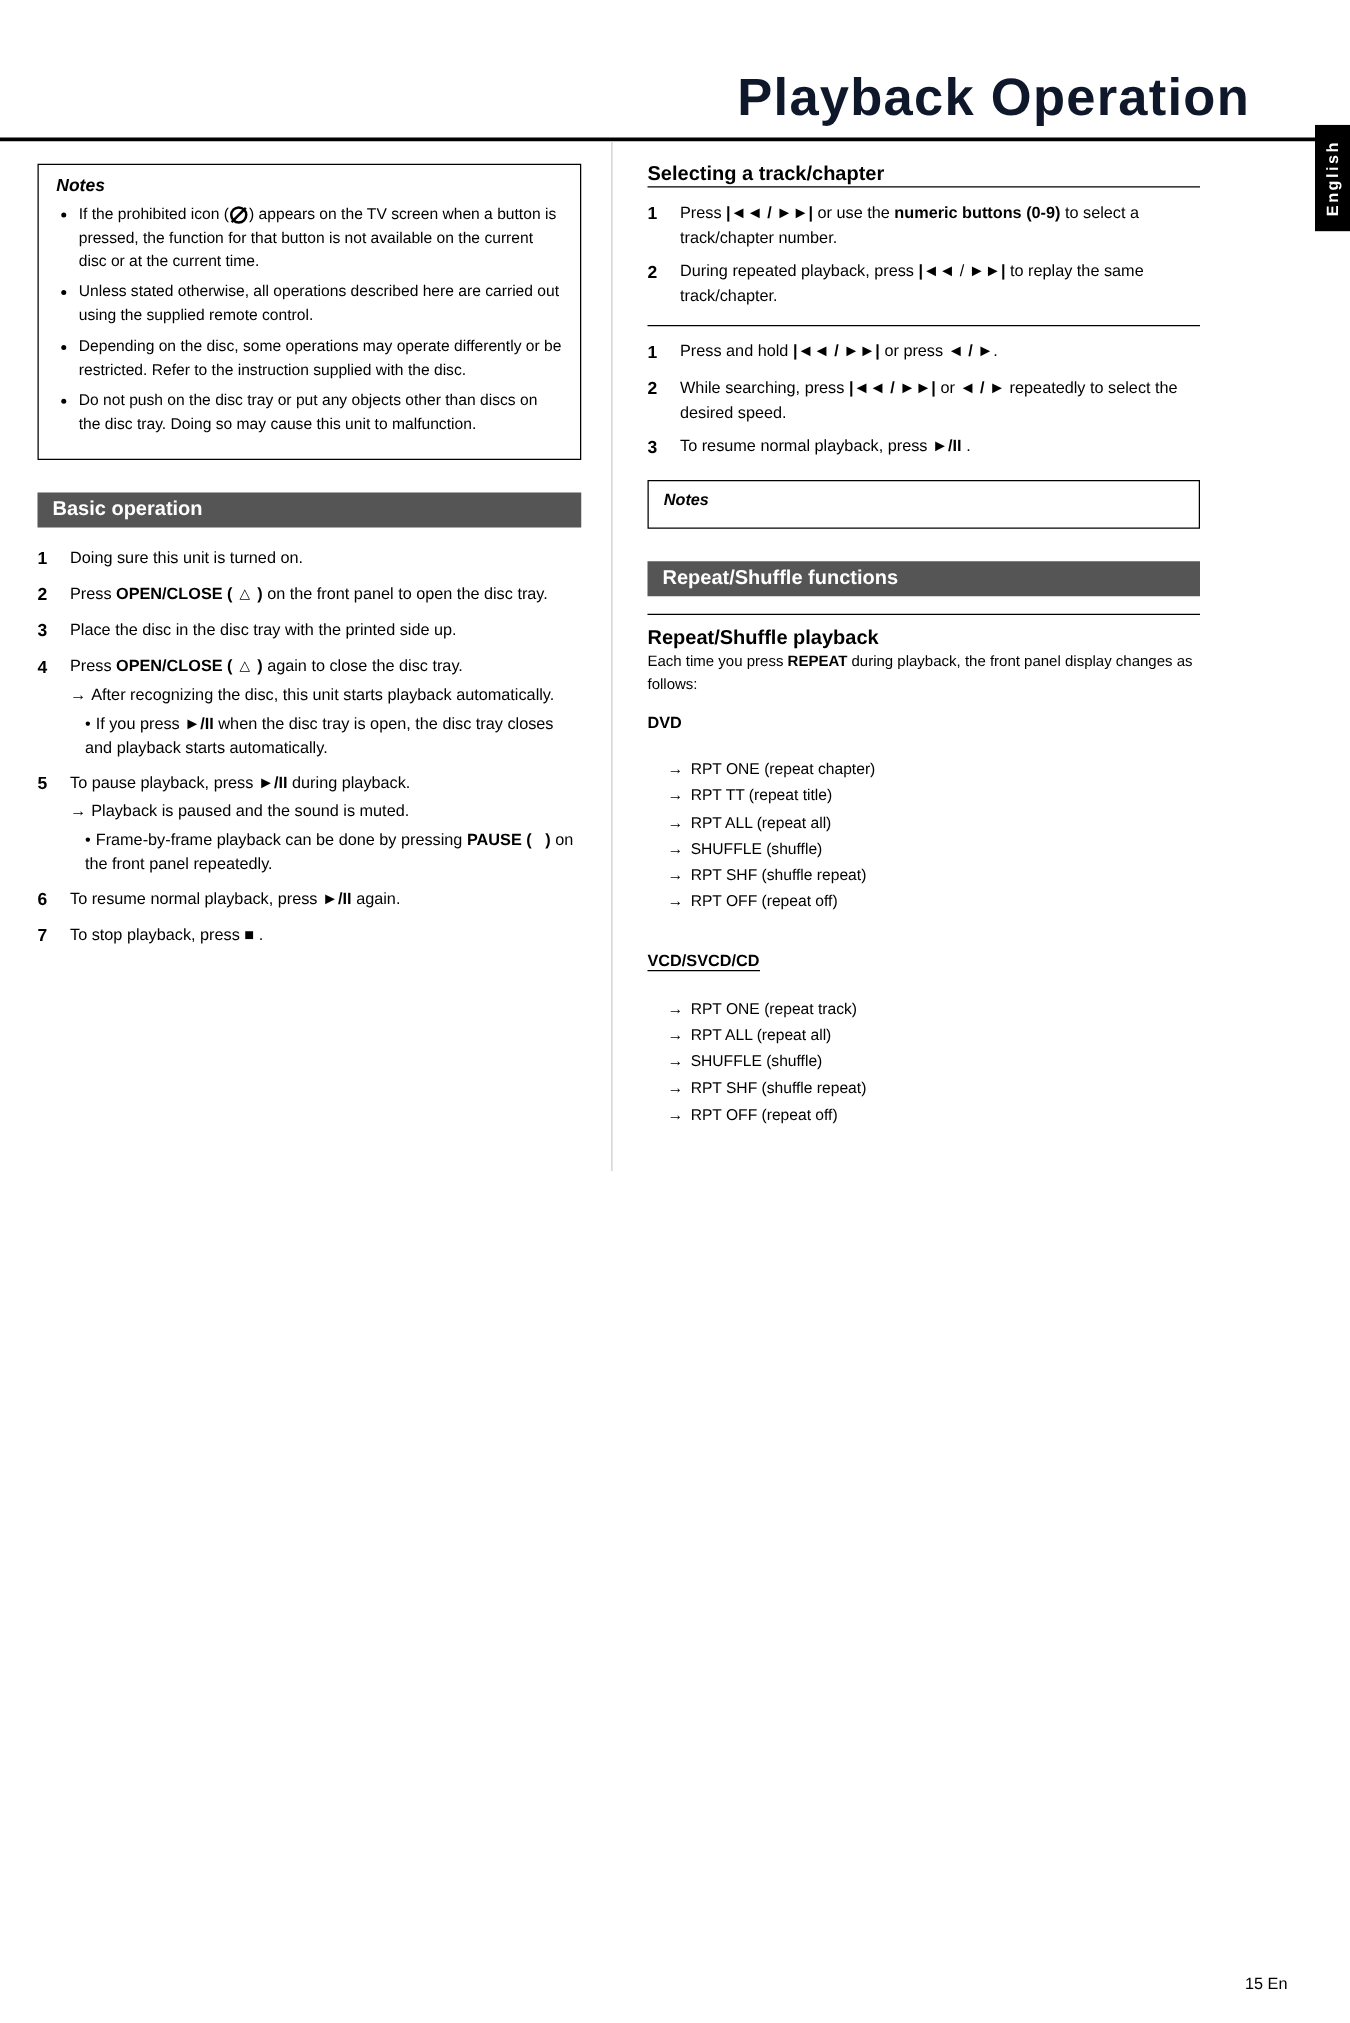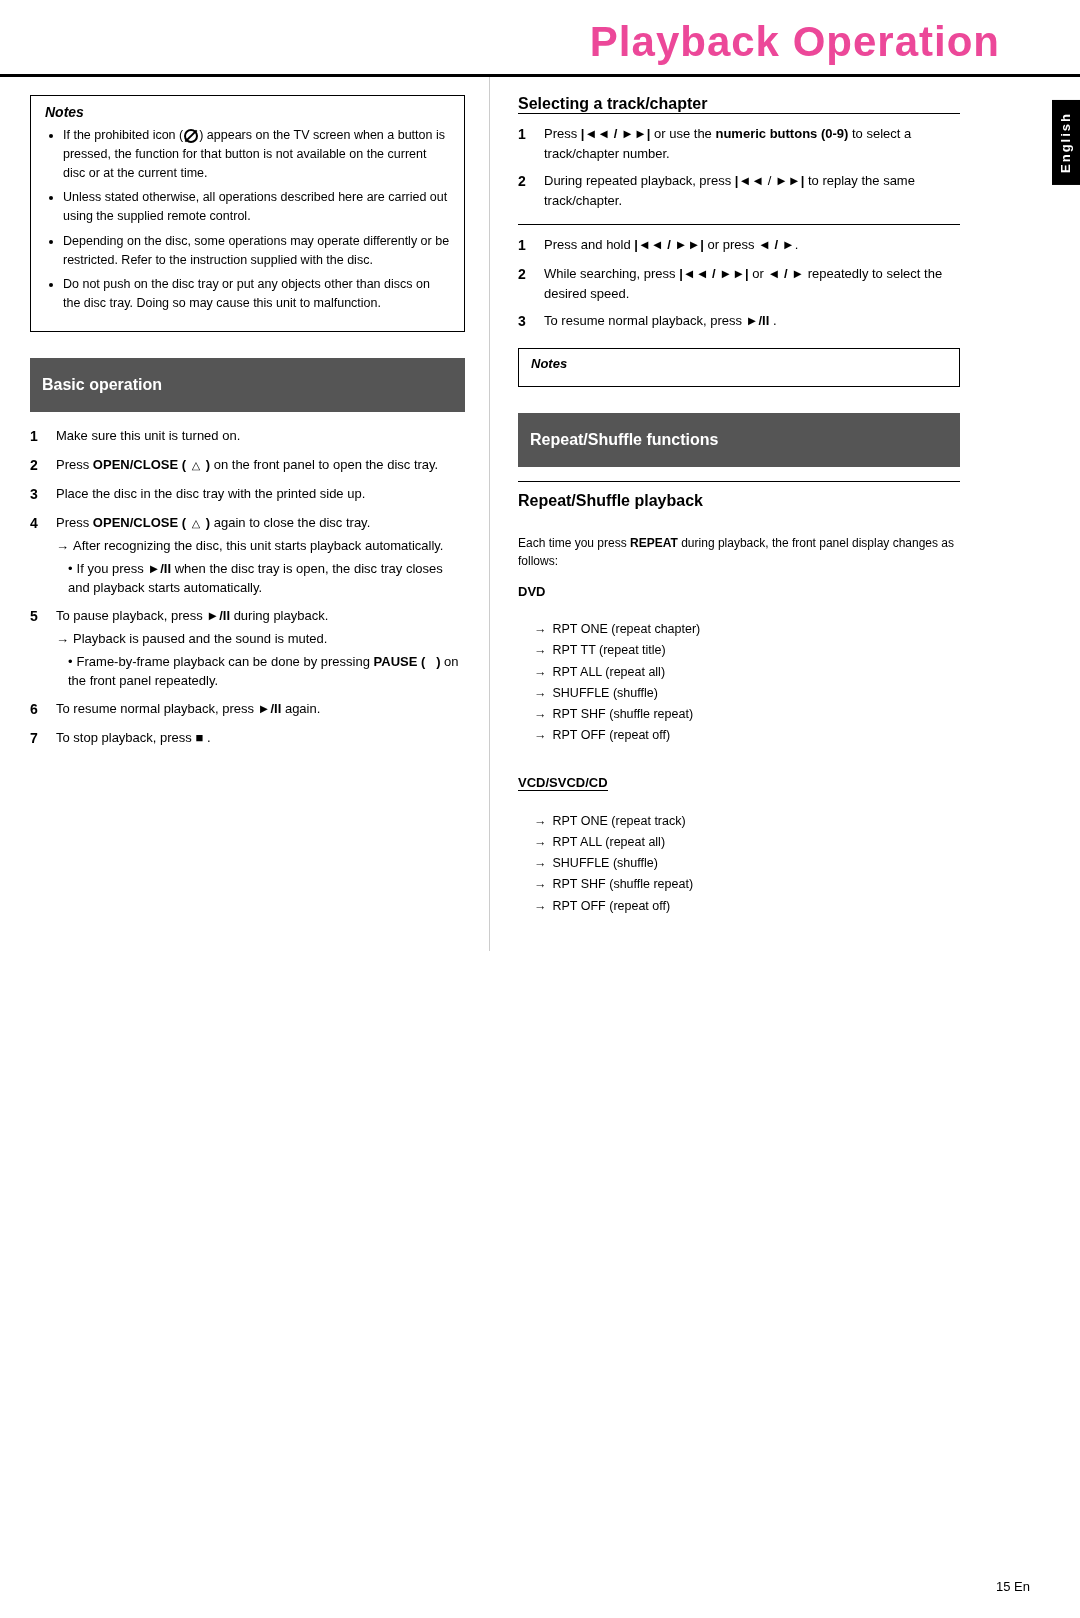--- a/index.html
+++ b/index.html
@@ -18,21 +18,22 @@
       background: #fff;
       text-align: right;
       padding: 18px 80px 8px 0;
       border-bottom: 3px solid #000;
       margin-bottom: 0;
     }
     .page-title-bar h1 {
       font-size: 42px;
       font-weight: 900;
       letter-spacing: 1px;
-      color: #ec4899;
+      color: #0f172a;
+      margin-top: 36px;
     }
 
     
     .english-tab {
       position: absolute;
       right: 0;
       top: 100px;
       background: #000;
       color: #fff;
       writing-mode: vertical-rl;
@@ -81,21 +82,21 @@
     .notes-box ul li {
       margin-bottom: 6px;
     }
 
     
     .section-header {
       background: #555;
       color: #fff;
       font-size: 16px;
       font-weight: bold;
-      padding: 18px 12px;
+      padding: 5px 12px;
       margin-bottom: 14px;
       margin-top: 26px;
     }
 
     
     .subsection-header {
       font-size: 16px;
       font-weight: bold;
       margin-bottom: 10px;
       border-bottom: 1.5px solid #000;
@@ -273,21 +274,21 @@
           Do not push on the disc tray or put any objects other than discs on the disc tray. Doing so may cause this unit to malfunction.
         </li>
       </ul>
     </div>
 
     <div class="section-header">Basic operation</div>
 
     <ol class="steps">
       <li class="steps">
         <span class="step-num">1</span>
-        <span class="step-content">Make sure this unit is turned on.</span>
+        <span class="step-content">Doing sure this unit is turned on.</span>
       </li>
       <li class="steps">
         <span class="step-num">2</span>
         <span class="step-content">Press <span class="bold">OPEN/CLOSE (</span> <span class="eject-icon">△</span> <span class="bold">)</span> on the front panel to open the disc tray.</span>
       </li>
       <li class="steps">
         <span class="step-num">3</span>
         <span class="step-content">Place the disc in the disc tray with the printed side up.</span>
       </li>
       <li class="steps">
@@ -350,21 +351,21 @@
     </ol>
 
     <div class="notes-small">
       <div class="notes-title">Notes</div>
     </div>
 
     <div class="section-header">Repeat/Shuffle functions</div>
 
     <hr class="section-divider">
 
-    <div class="subsection-header" style="border-bottom:none; margin-bottom:24px;">Repeat/Shuffle playback</div>
+    <div class="subsection-header" style="border-bottom:none; margin-bottom:0;">Repeat/Shuffle playback</div>
 
     <p class="repeat-intro">Each time you press <span class="bold">REPEAT</span> during playback, the front panel display changes as follows:</p>
 
     <div class="dvd-label">DVD</div>
     <ul class="dvd-items">
       <li>RPT ONE (repeat chapter)</li>
       <li>RPT TT (repeat title)</li>
       <li>RPT ALL (repeat all)</li>
       <li>SHUFFLE (shuffle)</li>
       <li>RPT SHF (shuffle repeat)</li>

